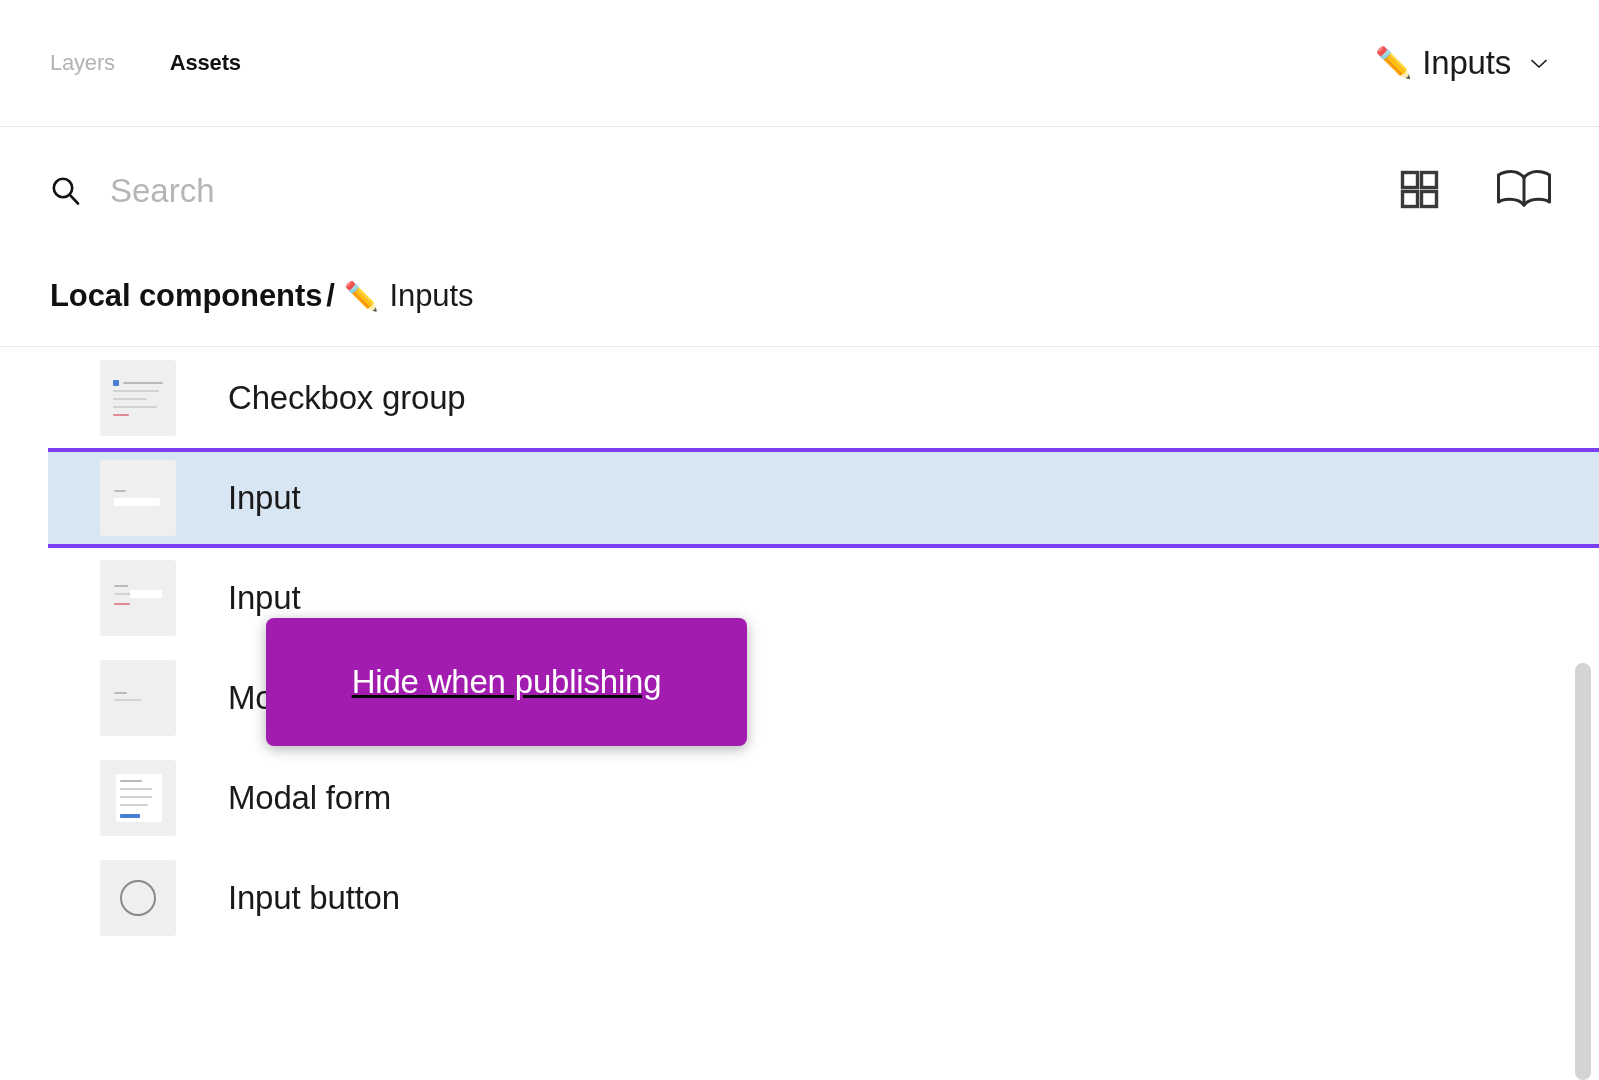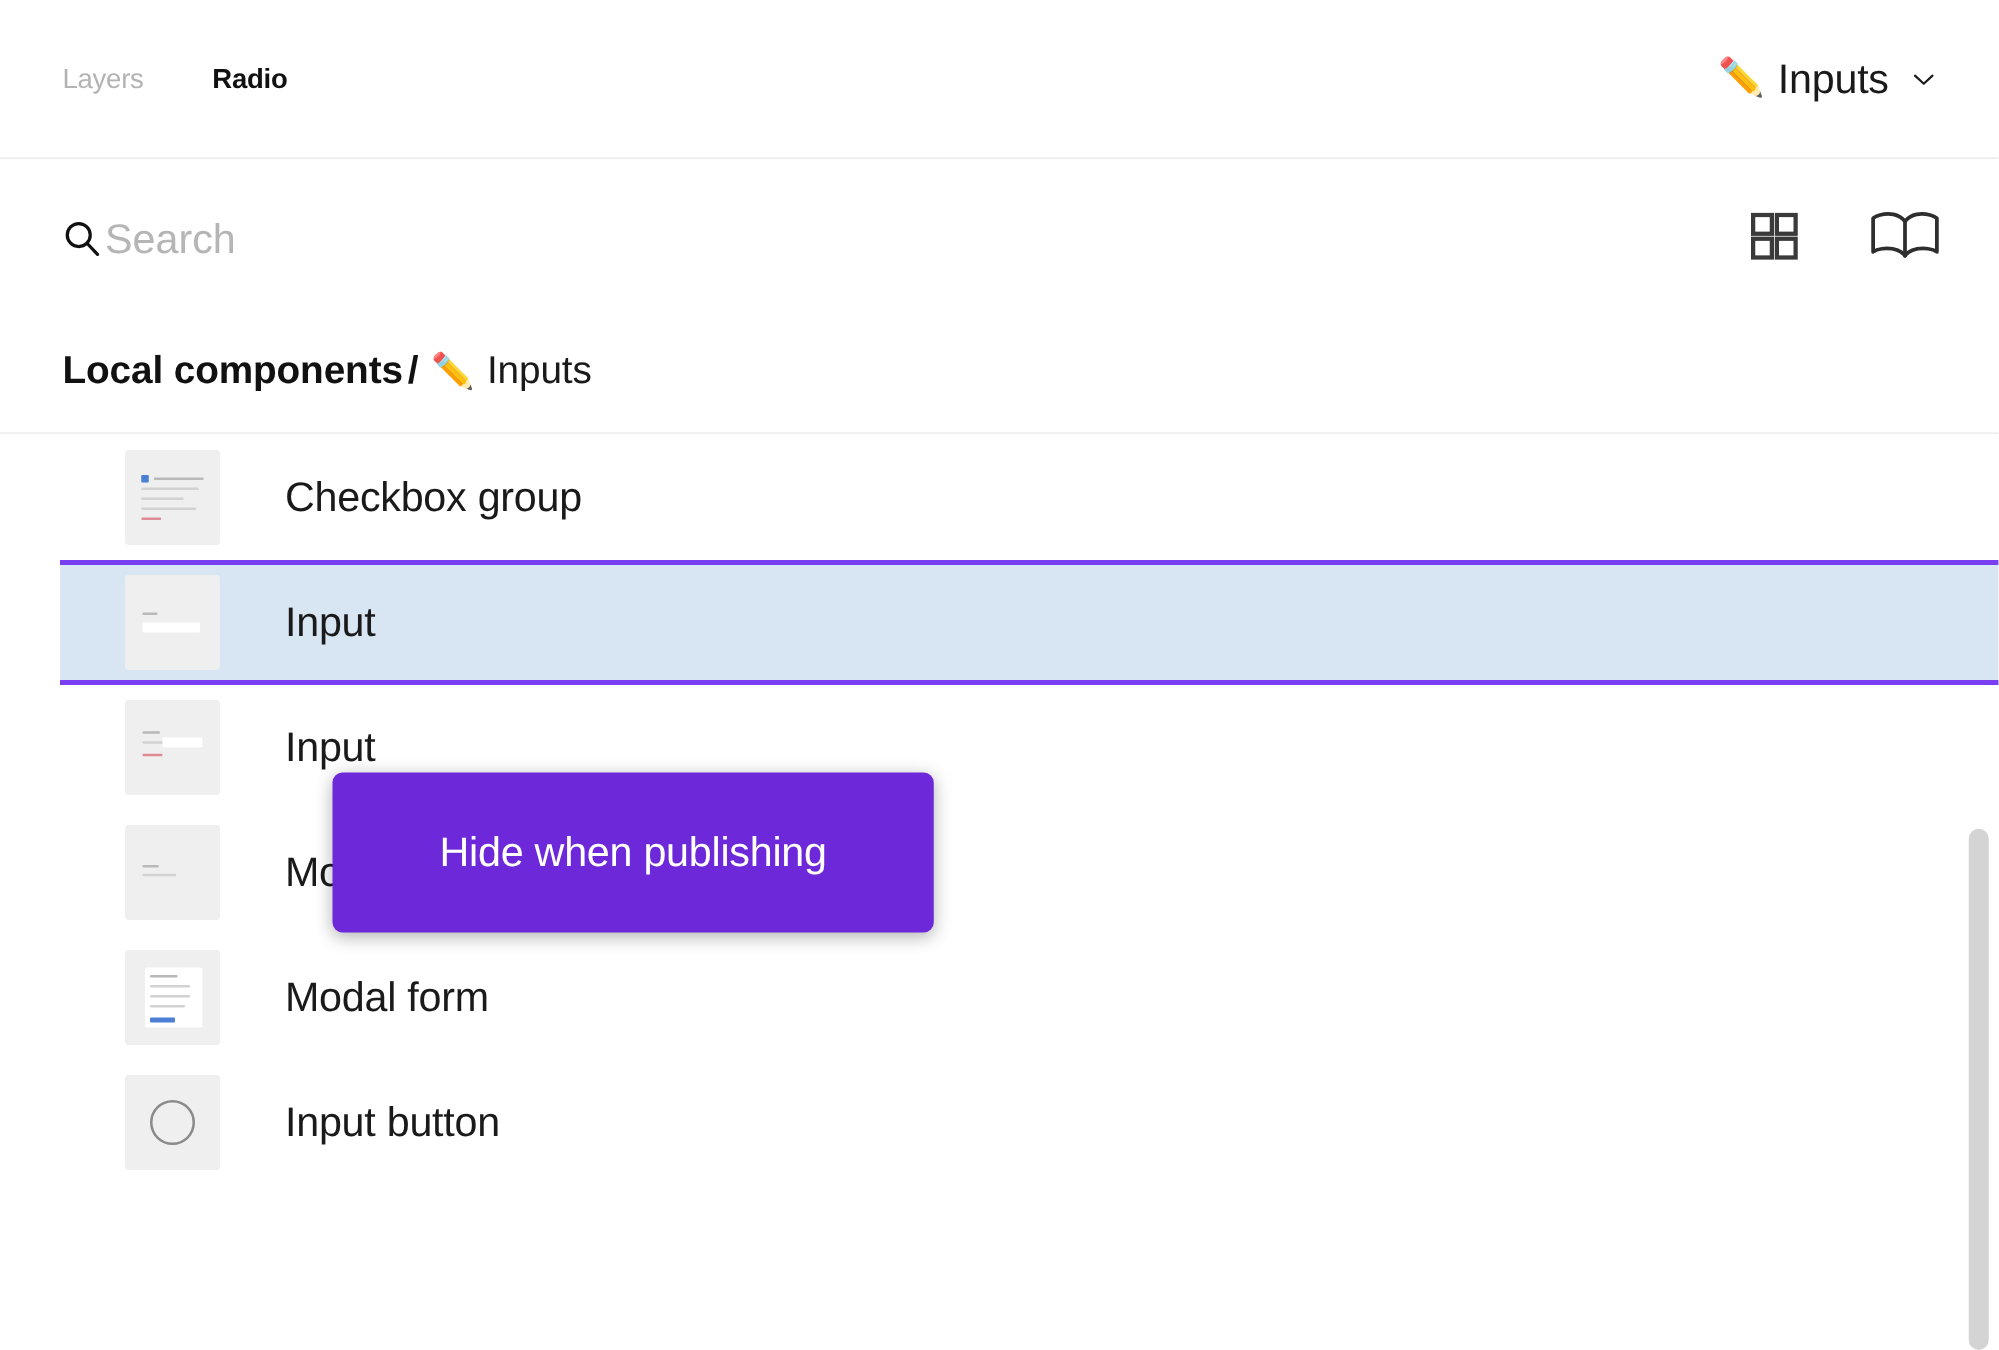--- a/index.html
+++ b/index.html
@@ -86,20 +86,21 @@
     display: flex;
     align-items: center;
   }
   #search-icon {
     margin-left: 48px;
     width: 36px; height: 36px;
     flex: none;
     display: block;
   }
   #search-input {
+    margin-left: 26px;
     border: none;
     outline: none;
     background: transparent;
     font-family: "Liberation Sans", sans-serif;
     font-size: 33px;
     color: #1d4ed8;
     width: 900px;
     padding: 0;
   }
   #search-input::placeholder {
@@ -238,27 +239,28 @@
     width: 32px; height: 32px;
   }
 
   
   #tooltip {
     position: absolute;
     left: 266px;
     top: 618px;
     width: 481px;
     height: 128px;
-    background: #6d28d9;
+    background: #a21caf;
     border-radius: 8px;
     box-shadow: 0 3px 14px rgba(0,0,0,0.30);
     display: flex;
     align-items: center;
     justify-content: center;
     z-index: 50;
+    text-decoration: underline;
   }
   #tooltip-text {
     color: #ffffff;
     font-size: 33px;
     letter-spacing: -0.2px;
     white-space: nowrap;
   }
 
   
   #scrollbar-track {
@@ -275,21 +277,21 @@
     background: #d4d4d4;
     border-radius: 8px;
     cursor: pointer;
   }
 </style>
 </head>
 <body>
 
 <div id="tabbar">
   <div class="tab" id="tab-layers">Layers</div>
-  <div class="tab" id="tab-assets">Radio</div>
+  <div class="tab" id="tab-assets">Assets</div>
 
   <div id="page-dropdown">
     <span class="emoji">✏️</span>
     <span class="pg-label">Inputs</span>
     <span class="chev">
       <svg width="24" height="24" viewBox="0 0 24 24" fill="none" aria-hidden="true">
         <path d="M5 9.5 L12 16 L19 9.5" stroke="#1a1a1a" stroke-width="1.7" stroke-linecap="round" stroke-linejoin="round"></path>
       </svg>
     </span>
   </div>

